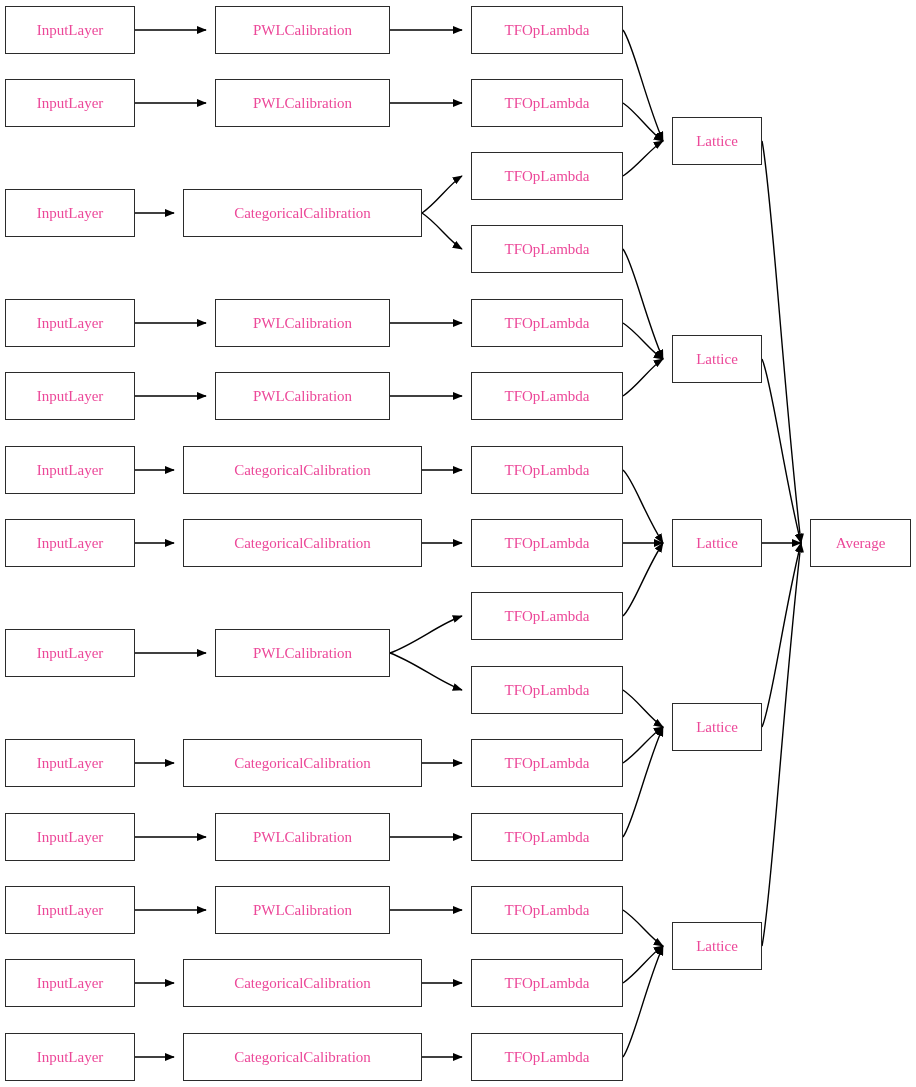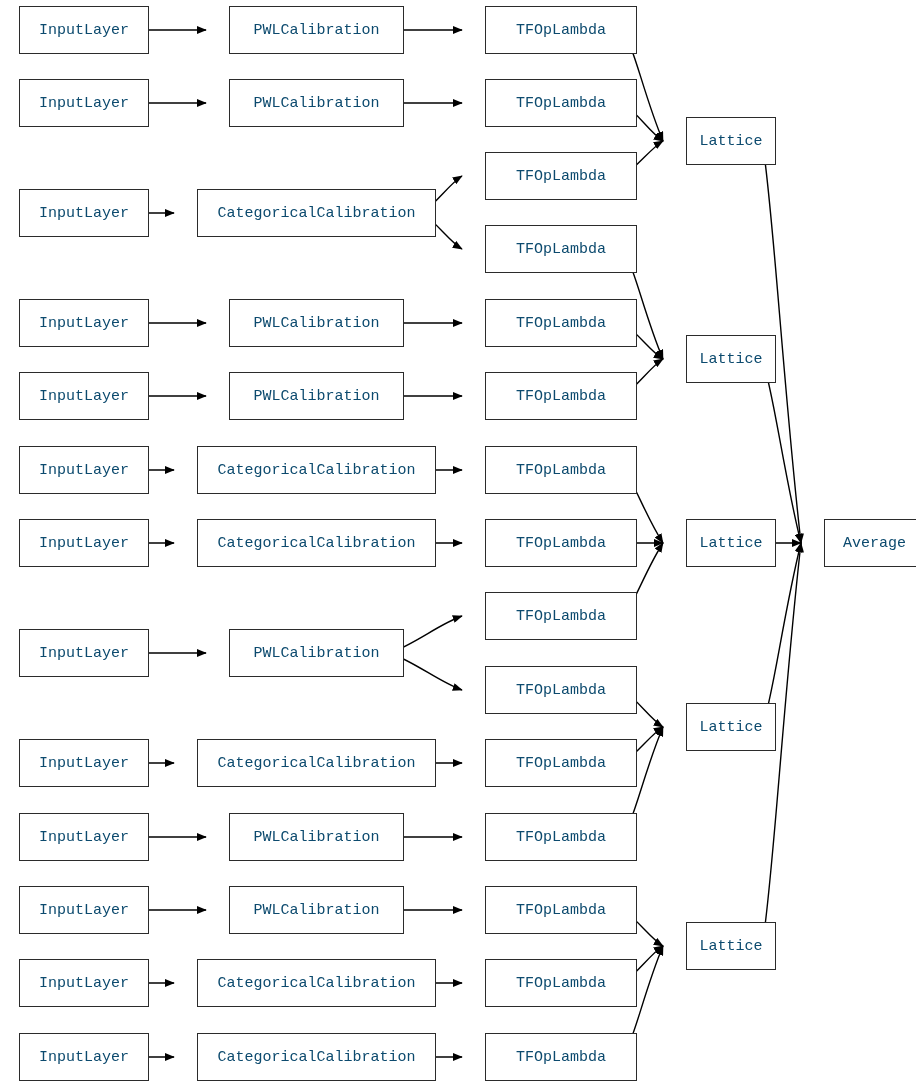--- a/index.html
+++ b/index.html
@@ -1,23 +1,23 @@
 <!DOCTYPE html>
 <html><head>
 <meta charset="utf-8">
 <title>Model Graph</title>
 <style>
   html,body{margin:0;padding:0;background:#ffffff;}
   body{font-family:"DejaVu Serif","Liberation Serif",serif;}
   #canvas{position:relative;width:916px;height:1087px;background:#ffffff;overflow:hidden;}
   #edges{position:absolute;left:0;top:0;width:916px;height:1087px;pointer-events:none;}
   .node{position:absolute;box-sizing:border-box;border:1px solid #2b2b2b;background:#ffffff;
-        display:flex;align-items:center;justify-content:center;color:#0c4a6e;
-        font-family:Liberation Mono, monospace;font-size:15px;line-height:1;
-        white-space:nowrap;margin-left:14px;}
+        display:flex;align-items:center;justify-content:center;color:#ec4899;
+        font-family:Liberation Serif, serif;font-size:15px;line-height:1;
+        white-space:nowrap;}
   .node span{display:block;}
 </style>
 </head>
 <body>
 
 <div id="canvas">
   <svg id="edges" viewBox="0 0 916 1087" xmlns="http://www.w3.org/2000/svg">
     <defs>
       <marker id="ah" markerWidth="10" markerHeight="8" refX="9.2" refY="4" orient="auto" markerUnits="userSpaceOnUse">
         <path d="M0,0 L10,4 L0,8 z" fill="#000000"></path>

